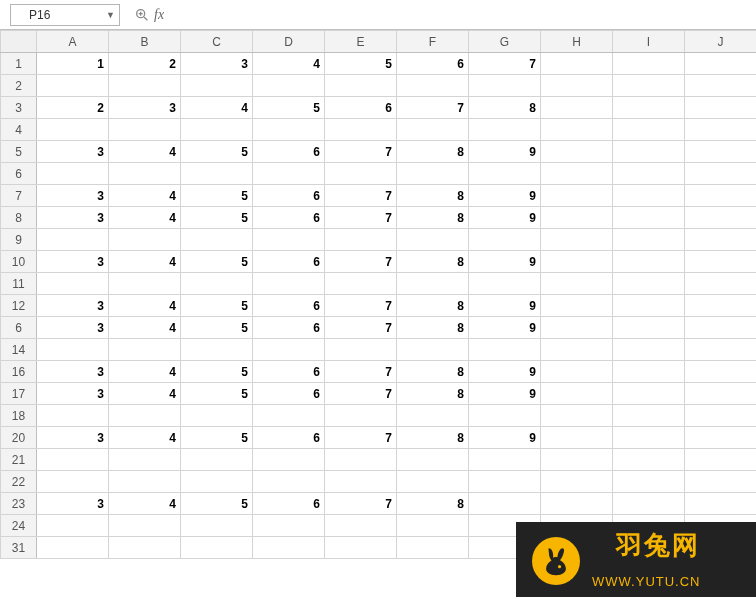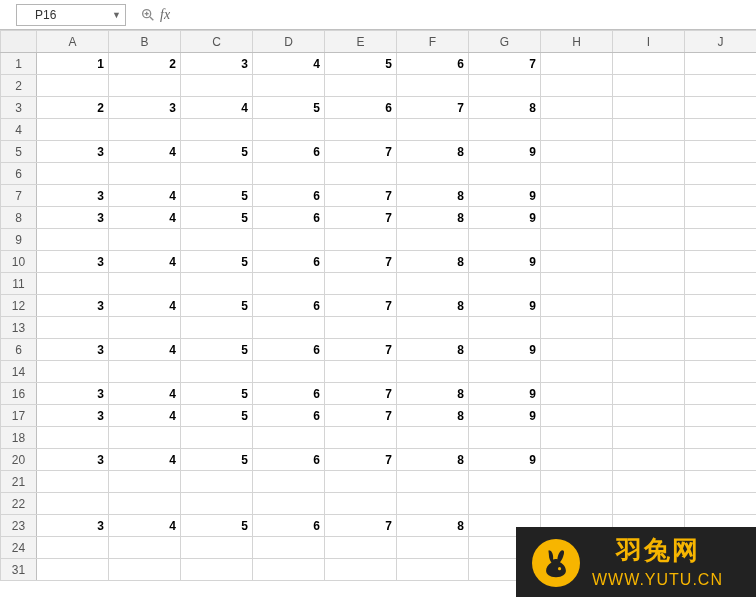--- a/index.html
+++ b/index.html
@@ -5,21 +5,21 @@
 * { margin: 0; padding: 0; box-sizing: border-box; }
 body { font-family: "Microsoft YaHei", Arial, sans-serif; font-size: 12px; background: #fff; overflow: hidden; }
 
 
 .formula-bar {
   display: flex;
   align-items: center;
   height: 30px;
   border-bottom: 1px solid #c0c0c0;
   background: #fff;
-  padding: 2px 16px;
+  padding: 2px 10px;
   gap: 8px;
 }
 .name-box {
   width: 110px;
   height: 22px;
   border: 1px solid #b5b5b5;
   background: #fff;
   display: flex;
   align-items: center;
   justify-content: space-between;
@@ -120,23 +120,23 @@
 .wm-text .wm-title {
   color: #f7b500;
   font-size: 26px;
   font-weight: 700;
   letter-spacing: 2px;
   line-height: 1;
   margin-left: 24px;
 }
 .wm-text .wm-url {
   color: #f7b500;
-  font-size: 16px;
+  font-size: 13px;
   letter-spacing: 1px;
-  margin-top: 8px;
+  margin-top: 16px;
 }
 </style>
 </head>
 <body>
 
 <div class="formula-bar">
   <div class="name-box">
     <span>P16</span>
     <span class="dd">▼</span>
   </div>
@@ -322,33 +322,20 @@
           <td>5</td>
           <td>6</td>
           <td>7</td>
           <td>8</td>
           <td>9</td>
           <td></td>
           <td></td>
           <td></td>
         </tr>
         <tr>
-          <th class="rowhdr">13</th>
-          <td></td>
-          <td></td>
-          <td></td>
-          <td></td>
-          <td></td>
-          <td></td>
-          <td></td>
-          <td></td>
-          <td></td>
-          <td></td>
-        </tr>
-        <tr>
           <th class="rowhdr">6</th>
           <td>3</td>
           <td>4</td>
           <td>5</td>
           <td>6</td>
           <td>7</td>
           <td>8</td>
           <td>9</td>
           <td></td>
           <td></td>

